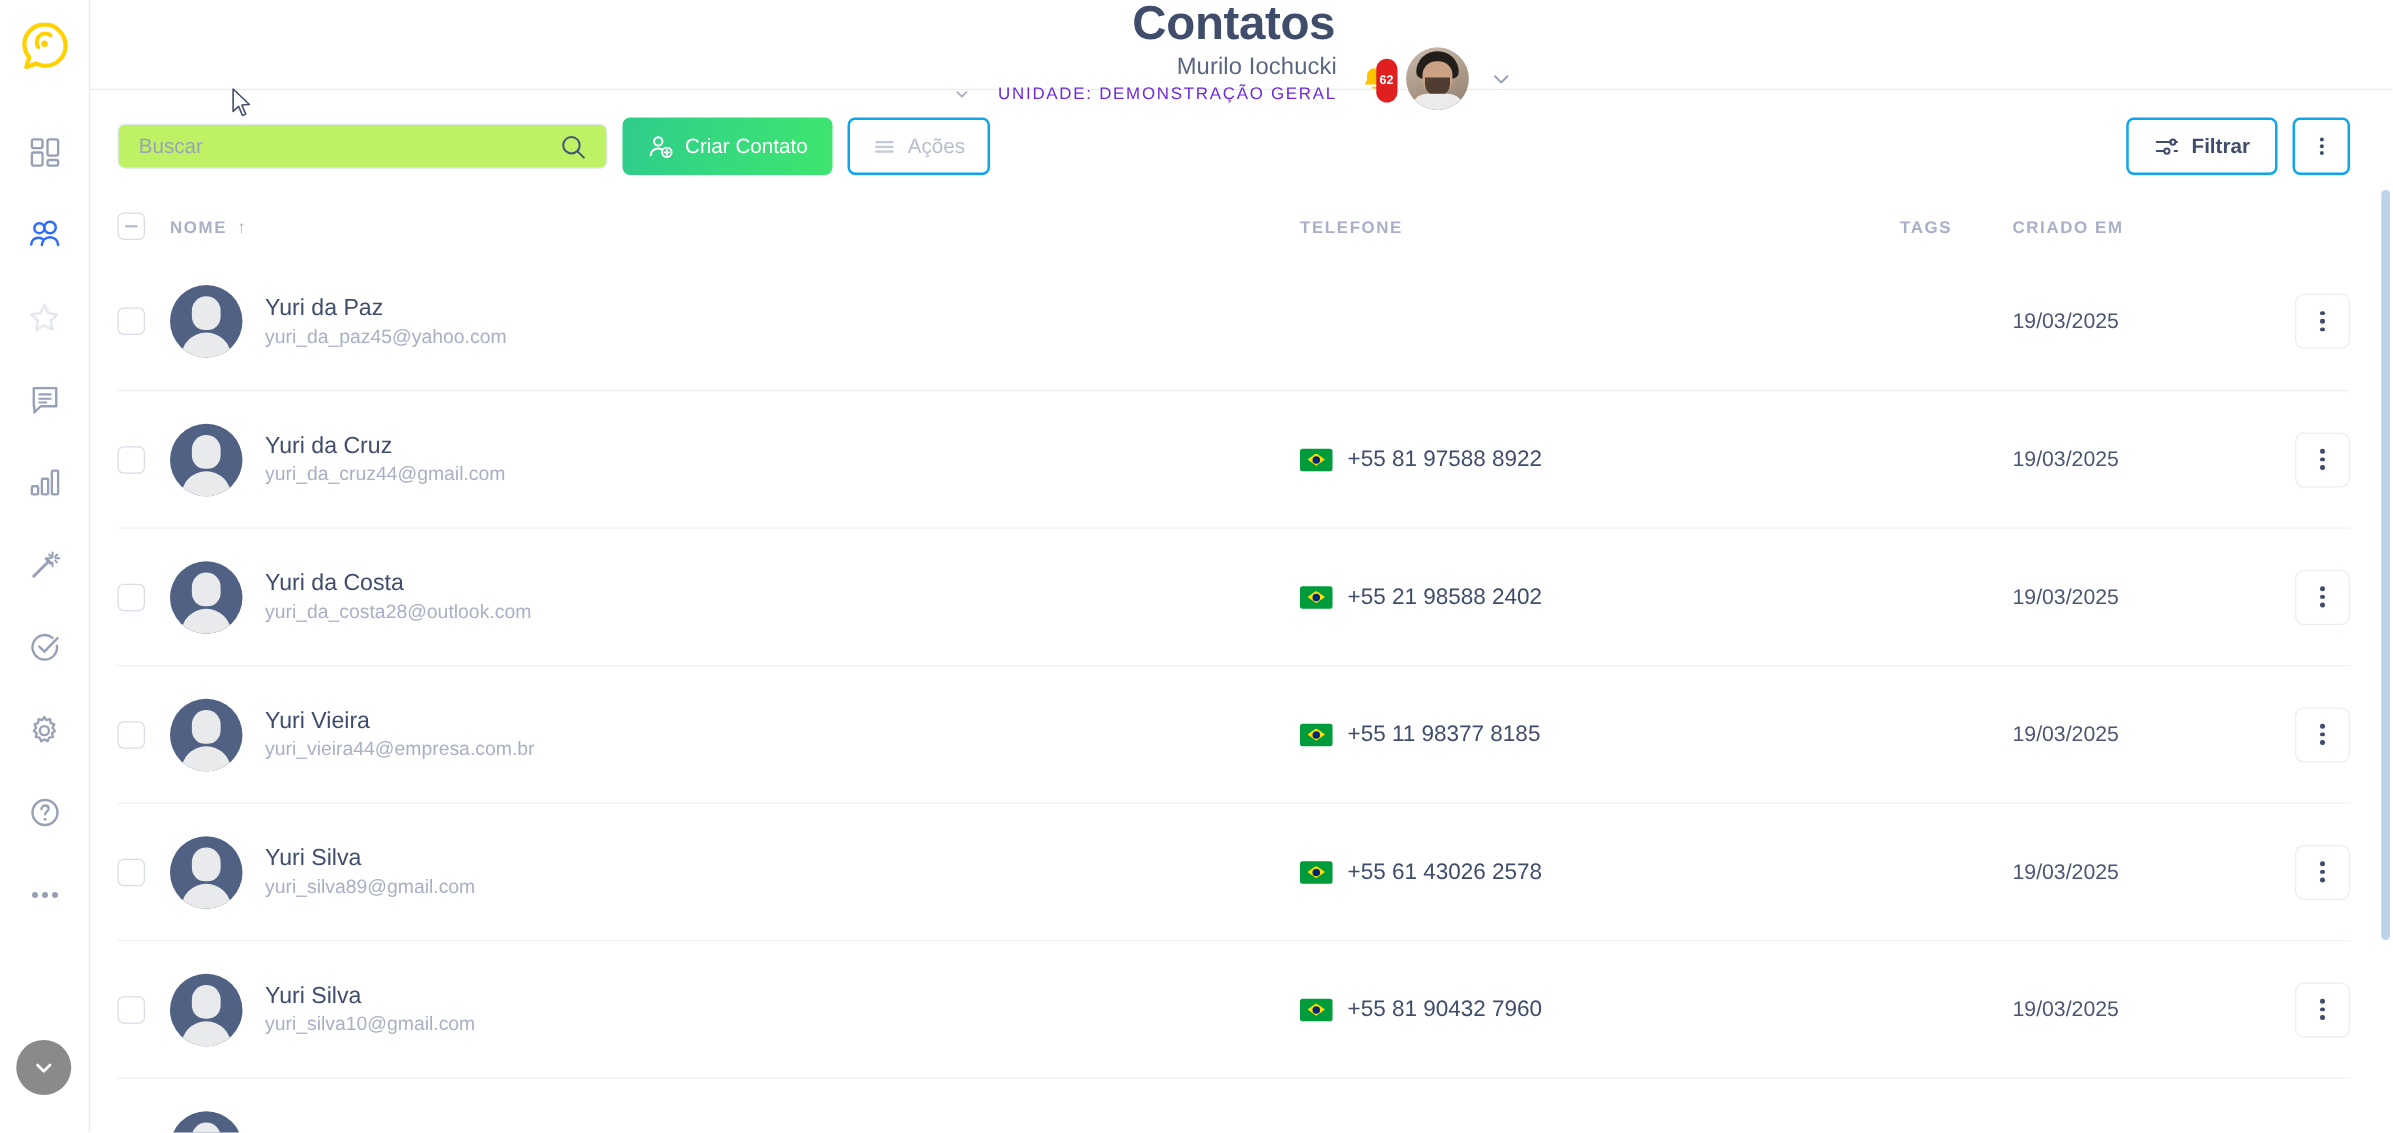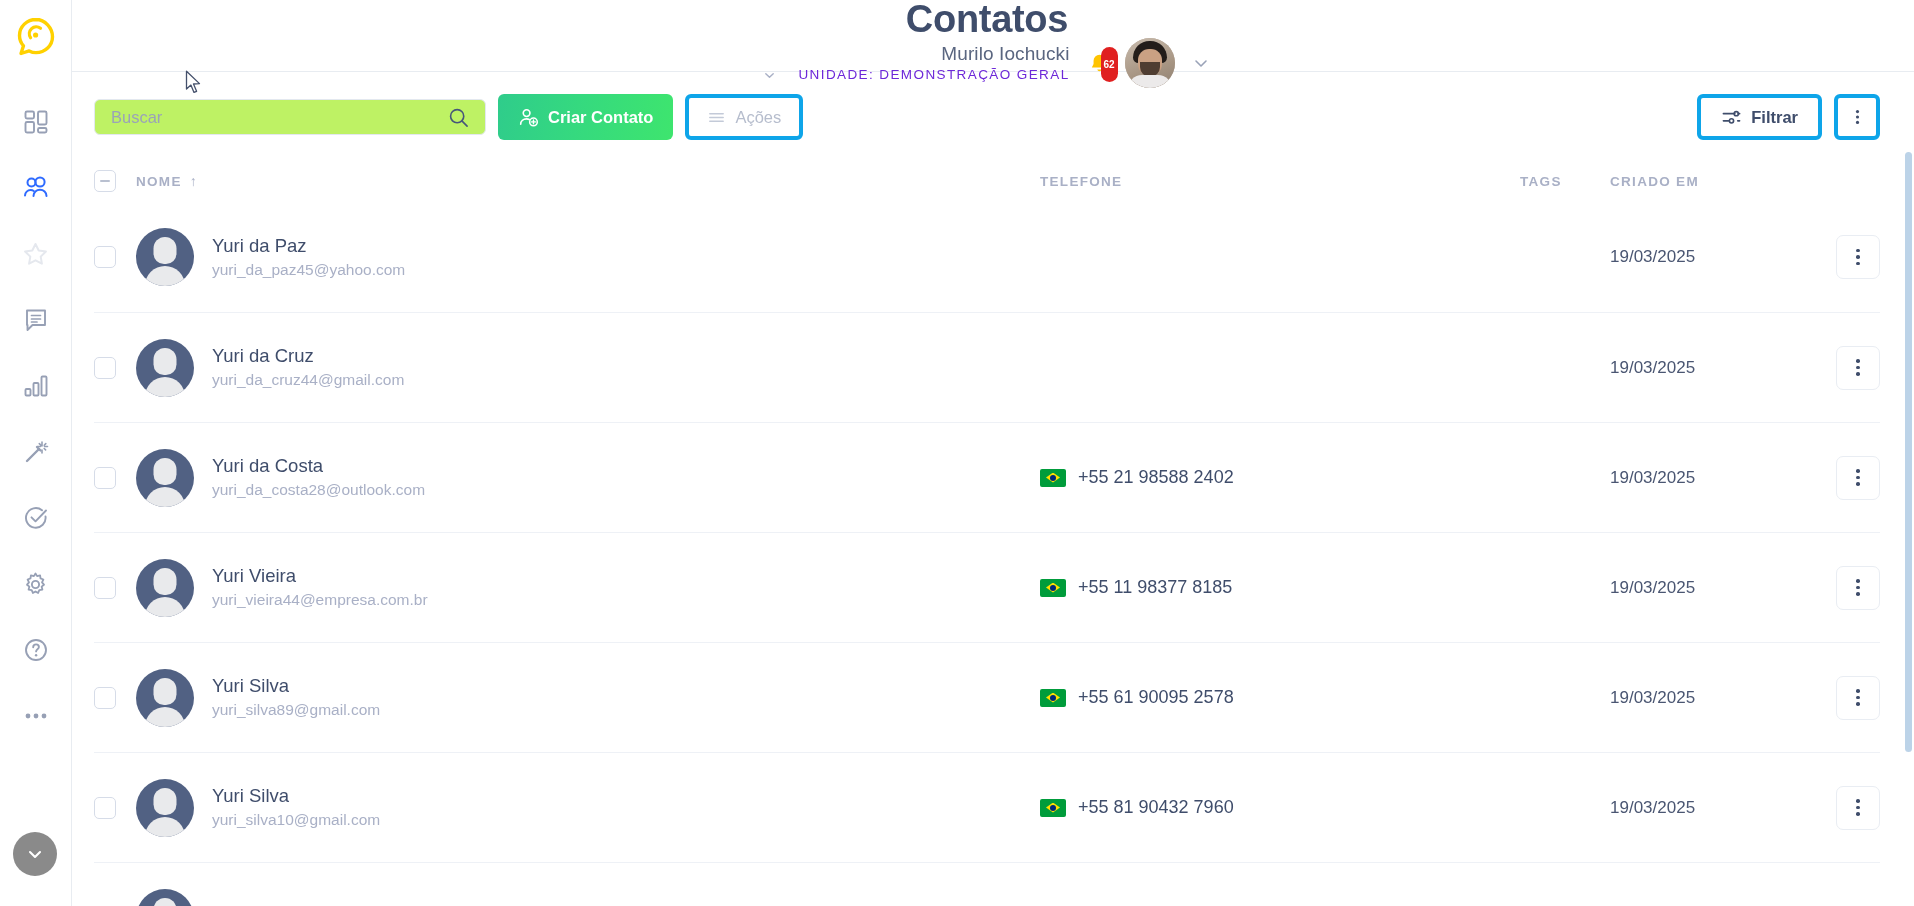--- a/index.html
+++ b/index.html
@@ -91,26 +91,26 @@
     display: flex; align-items: center; padding: 0 16px; background: #bef264;
   }
   .search-input {
     flex: 1; border: none; outline: none; font-size: 16.5px; color: #4a5672;
     font-family: "Liberation Sans", sans-serif; background: transparent;
   }
   .search-input::placeholder { color: #9aa3b8; }
   .btn {
     height: 46px; border-radius: 6px; display: inline-flex; align-items: center;
     gap: 9px; padding: 0 18px; font-size: 16.5px; cursor: pointer;
-    border: 4px solid #0ea5e9; background: #fff; color: #4a5672;
+    border: 2px solid #0ea5e9; background: #fff; color: #4a5672;
     font-family: "Liberation Sans", sans-serif; white-space: nowrap;
   }
   .btn-primary {
     background: linear-gradient(100deg, #2fcc8b 0%, #35d97f 45%, #3ee56e 100%);
-    color: #fff; border: none; font-weight: 700; padding: 0 20px; text-align: right;
+    color: #fff; border: none; font-weight: 400; padding: 0 20px; text-align: right;
   }
   .btn-muted { color: #b6bdcd; }
   .toolbar-right { display: flex; align-items: center; gap: 12px; }
   .btn-icon-only { width: 46px; padding: 0; justify-content: center; }
   .btn-filter { font-weight: 600; color: #3f4d6b; padding: 0 20px; }
 
   
   .table { padding: 0 34px 0 22px; }
   .thead {
     display: flex; align-items: center; height: 42px;
@@ -422,20 +422,27 @@
           <div class="c-name">
             <div class="avatar-default">
                 <span class="head"></span>
                 <span class="body"></span>
               </div>
             <div class="name-block">
               <div class="c-name-main">Yuri da Cruz</div>
               <div class="c-name-sub">yuri_da_cruz44@gmail.com</div>
             </div>
           </div>
+          <div class="c-phone">
+            <span class="flag">
+                <span class="rhomb"></span>
+                <span class="globe"></span>
+              </span>
+            <span class="phone-text">+55 81 97588 8922</span>
+          </div>
           <div class="c-tags"></div>
           <div class="c-date">
             <span class="date-text">19/03/2025</span>
           </div>
           <div class="c-act">
             <button class="kebab-btn">
                 <i></i>
                 <i></i>
                 <i></i>
               </button>
@@ -522,21 +529,21 @@
             <div class="name-block">
               <div class="c-name-main">Yuri Silva</div>
               <div class="c-name-sub">yuri_silva89@gmail.com</div>
             </div>
           </div>
           <div class="c-phone">
             <span class="flag">
                 <span class="rhomb"></span>
                 <span class="globe"></span>
               </span>
-            <span class="phone-text">+55 61 90095 2578</span>
+            <span class="phone-text">+55 61 43026 2578</span>
           </div>
           <div class="c-tags"></div>
           <div class="c-date">
             <span class="date-text">19/03/2025</span>
           </div>
           <div class="c-act">
             <button class="kebab-btn">
                 <i></i>
                 <i></i>
                 <i></i>

